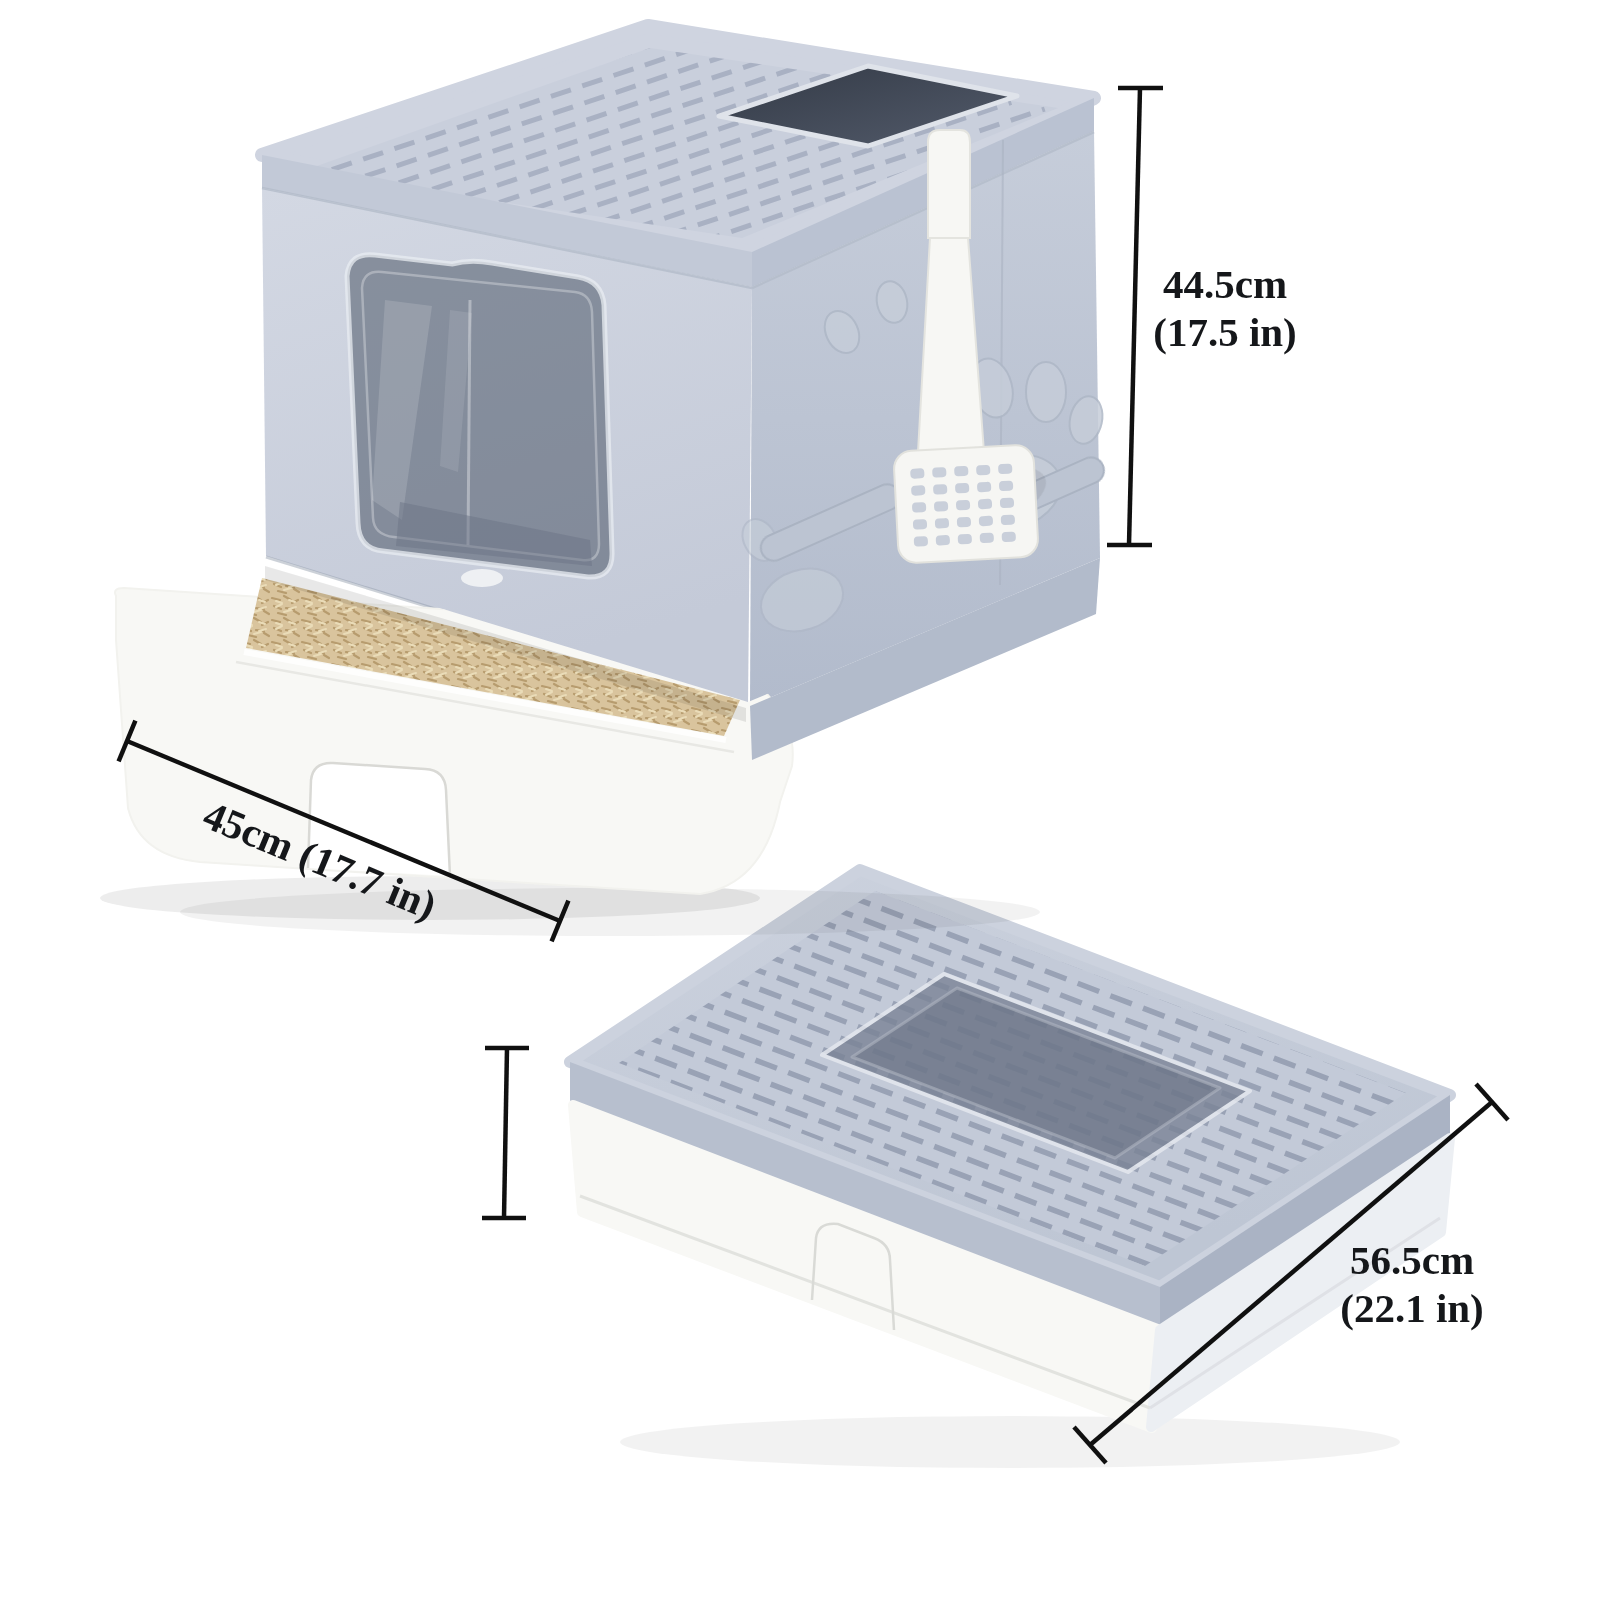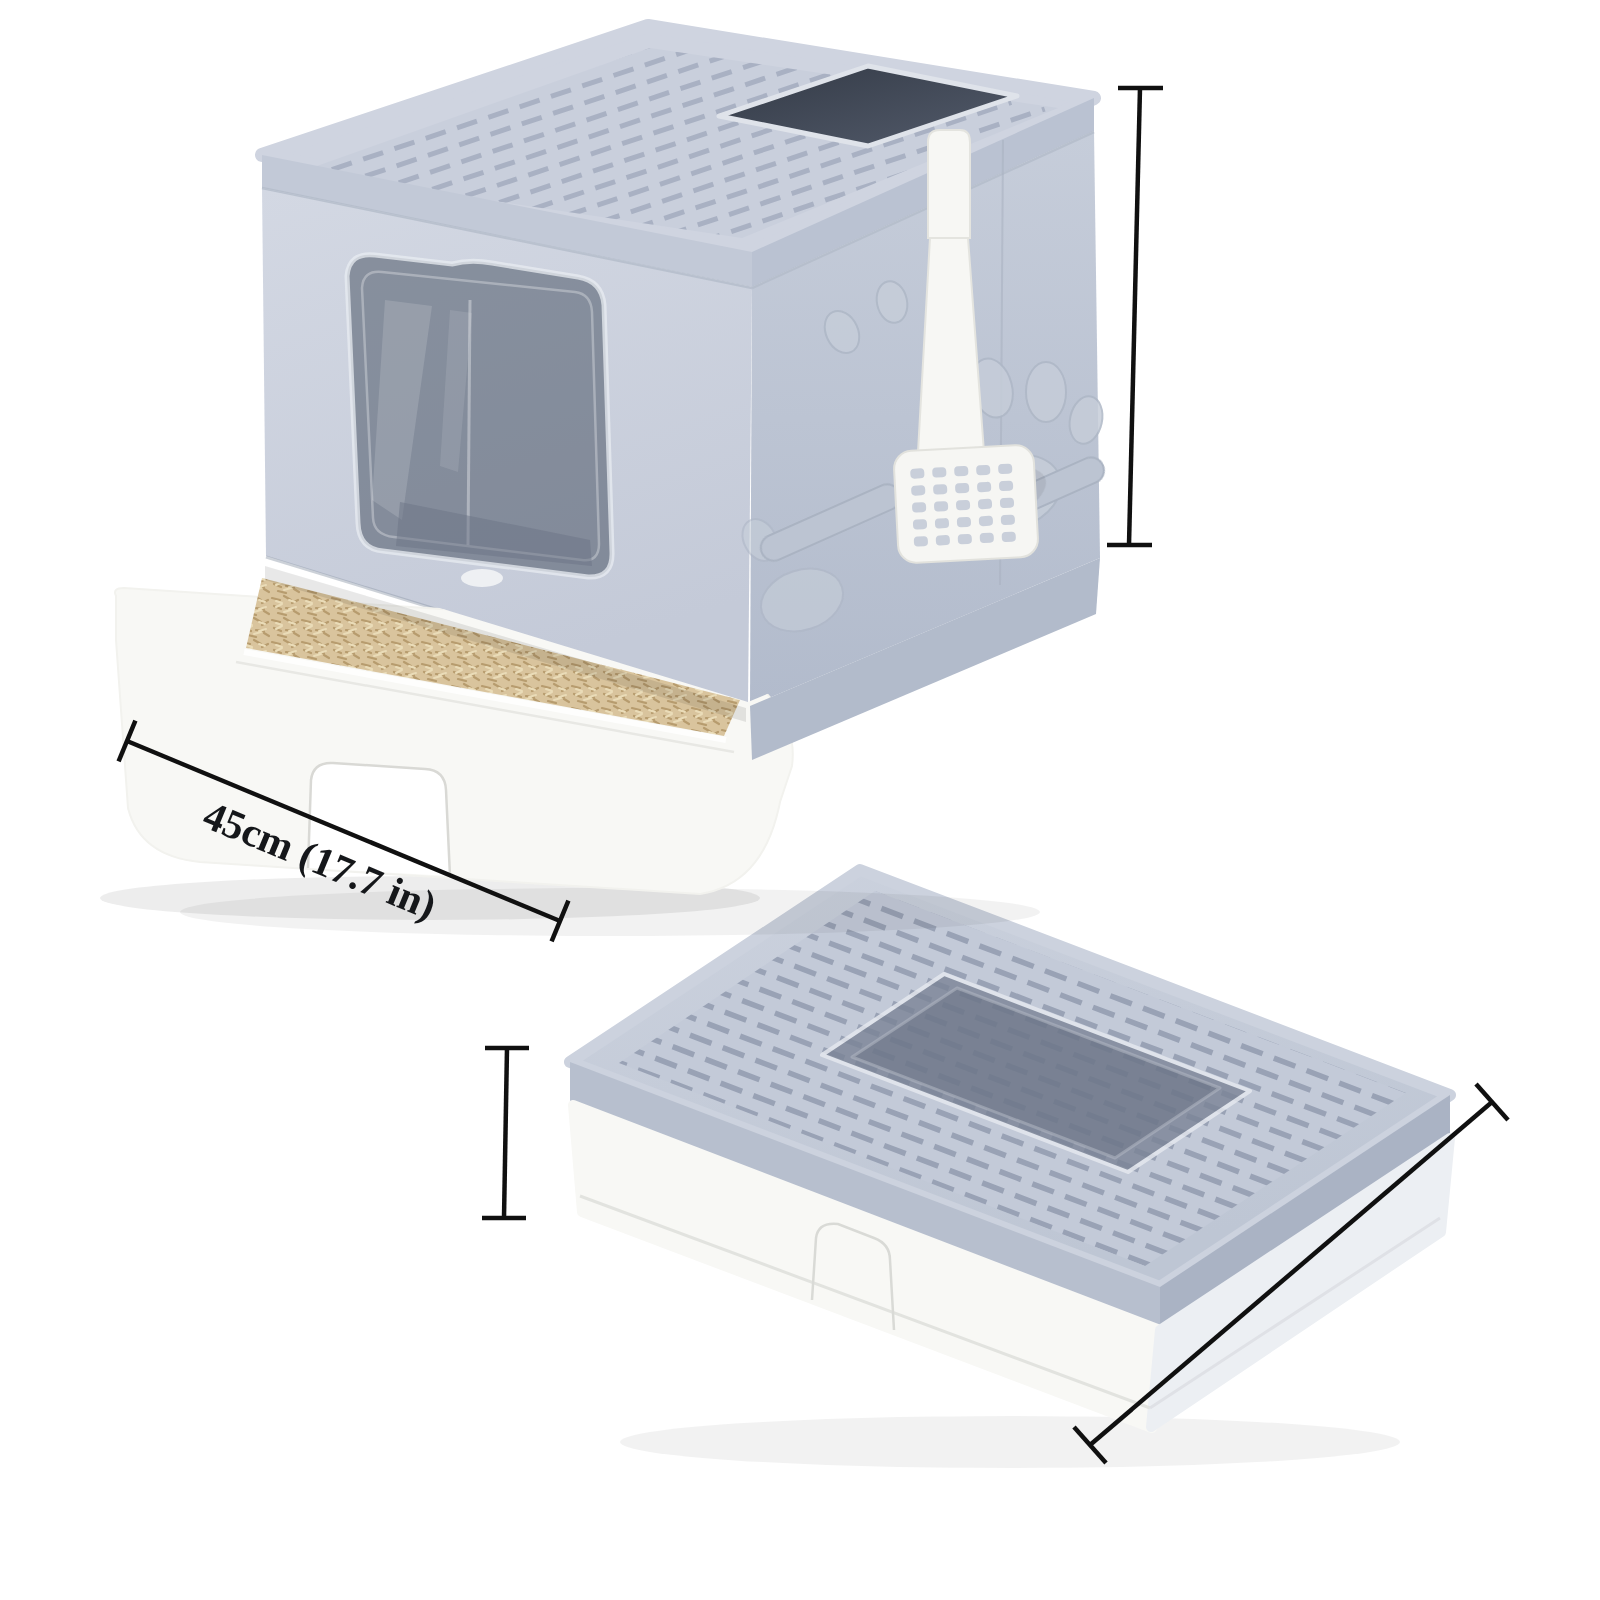--- a/index.html
+++ b/index.html
@@ -223,25 +223,33 @@
       <line x1="482" y1="1218" x2="526" y2="1218"></line>
     </g>
     <g>
       <line x1="1492" y1="1102" x2="1090" y2="1445"></line>
       <line x1="1476" y1="1084" x2="1508" y2="1120"></line>
       <line x1="1074" y1="1427" x2="1106" y2="1463"></line>
     </g>
   </g>
 </svg>
 
+<div class="dim-label" id="label-height" style="left:1150px;top:260px;width:150px;">
+  <div>44.5cm</div>
+  <div class="l2">(17.5 in)</div>
+</div>
 
 <div class="dim-label" id="label-width" style="left:155px;top:836px;width:330px;">
   <div>45cm (17.7 in)</div>
 </div>
 
 
+<div class="dim-label" id="label-folded-length" style="left:1312px;top:1236px;width:200px;">
+  <div>56.5cm</div>
+  <div class="l2">(22.1 in)</div>
+</div>
 
 <div id="caption-row">
   
   
 </div>
 
 </div>
 
 </body></html>

